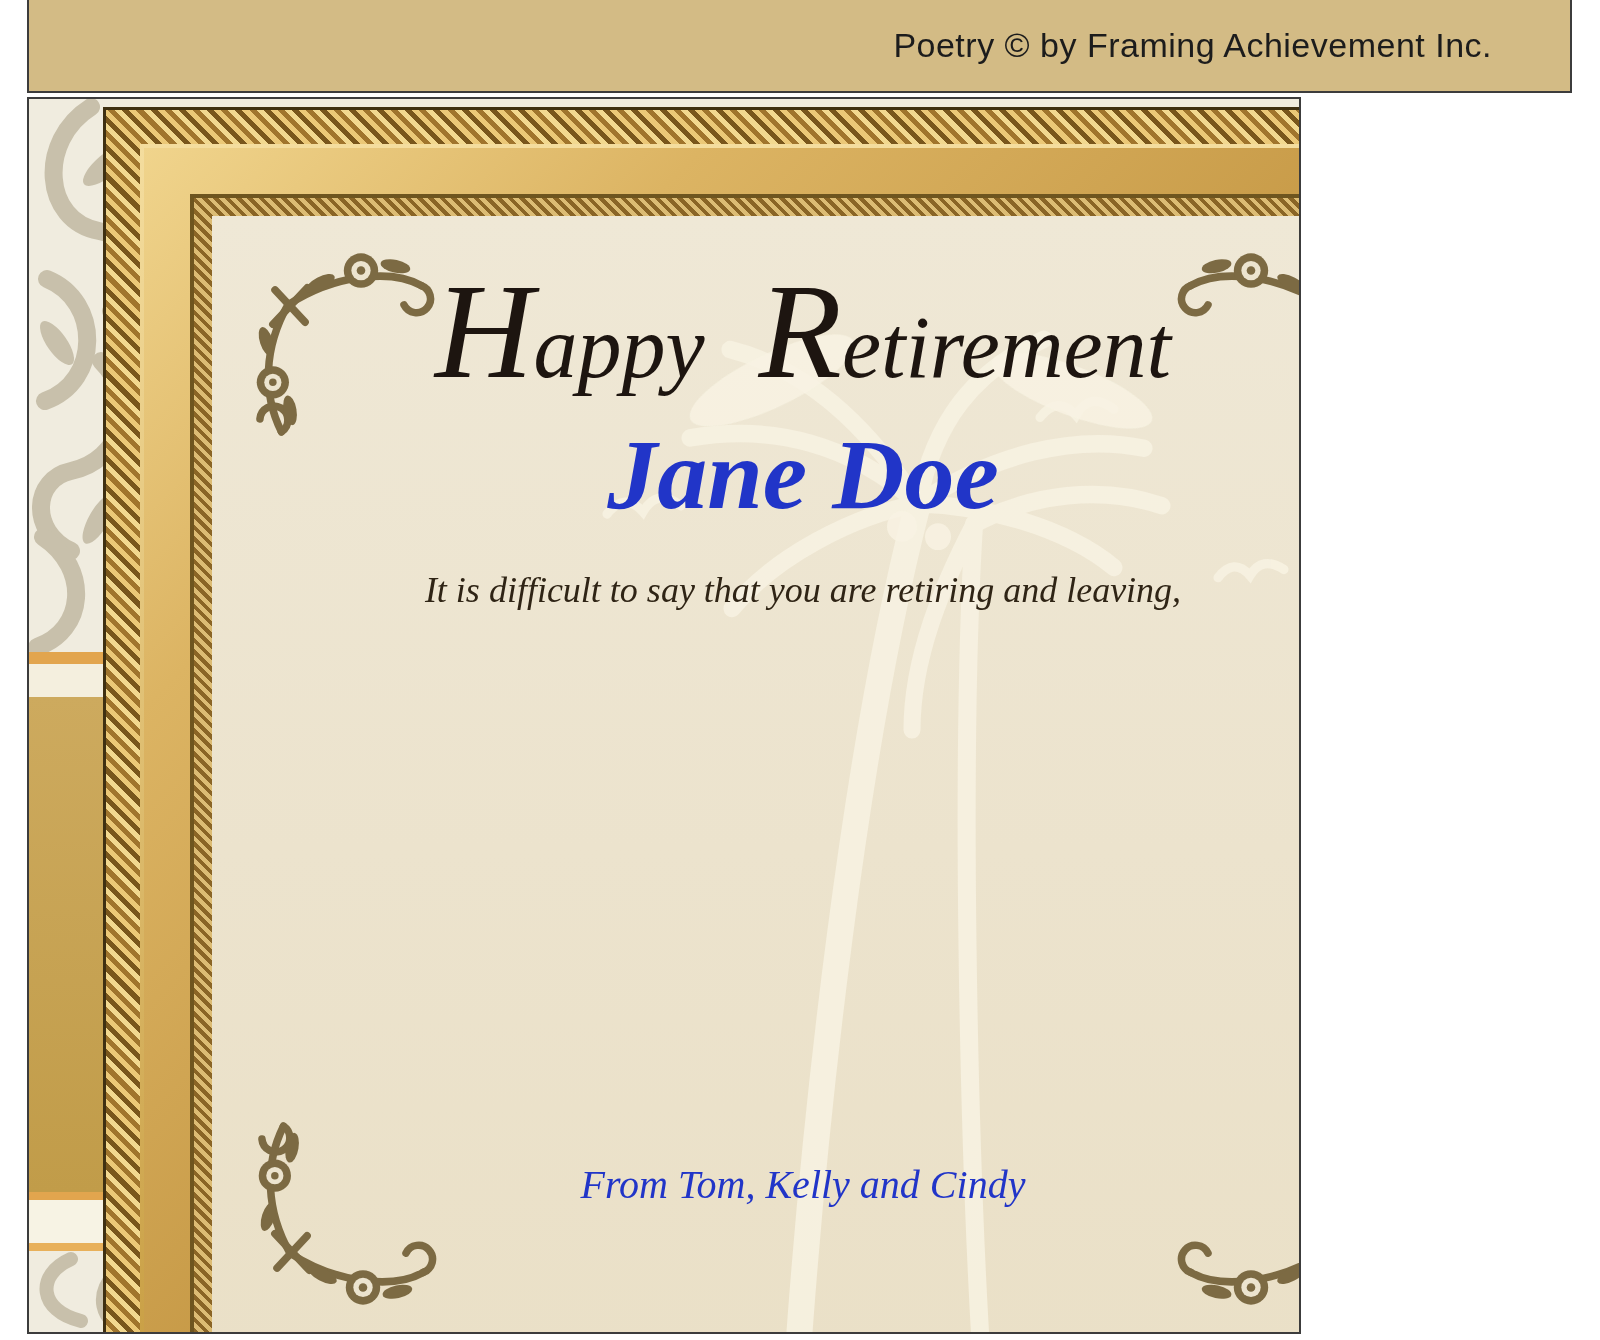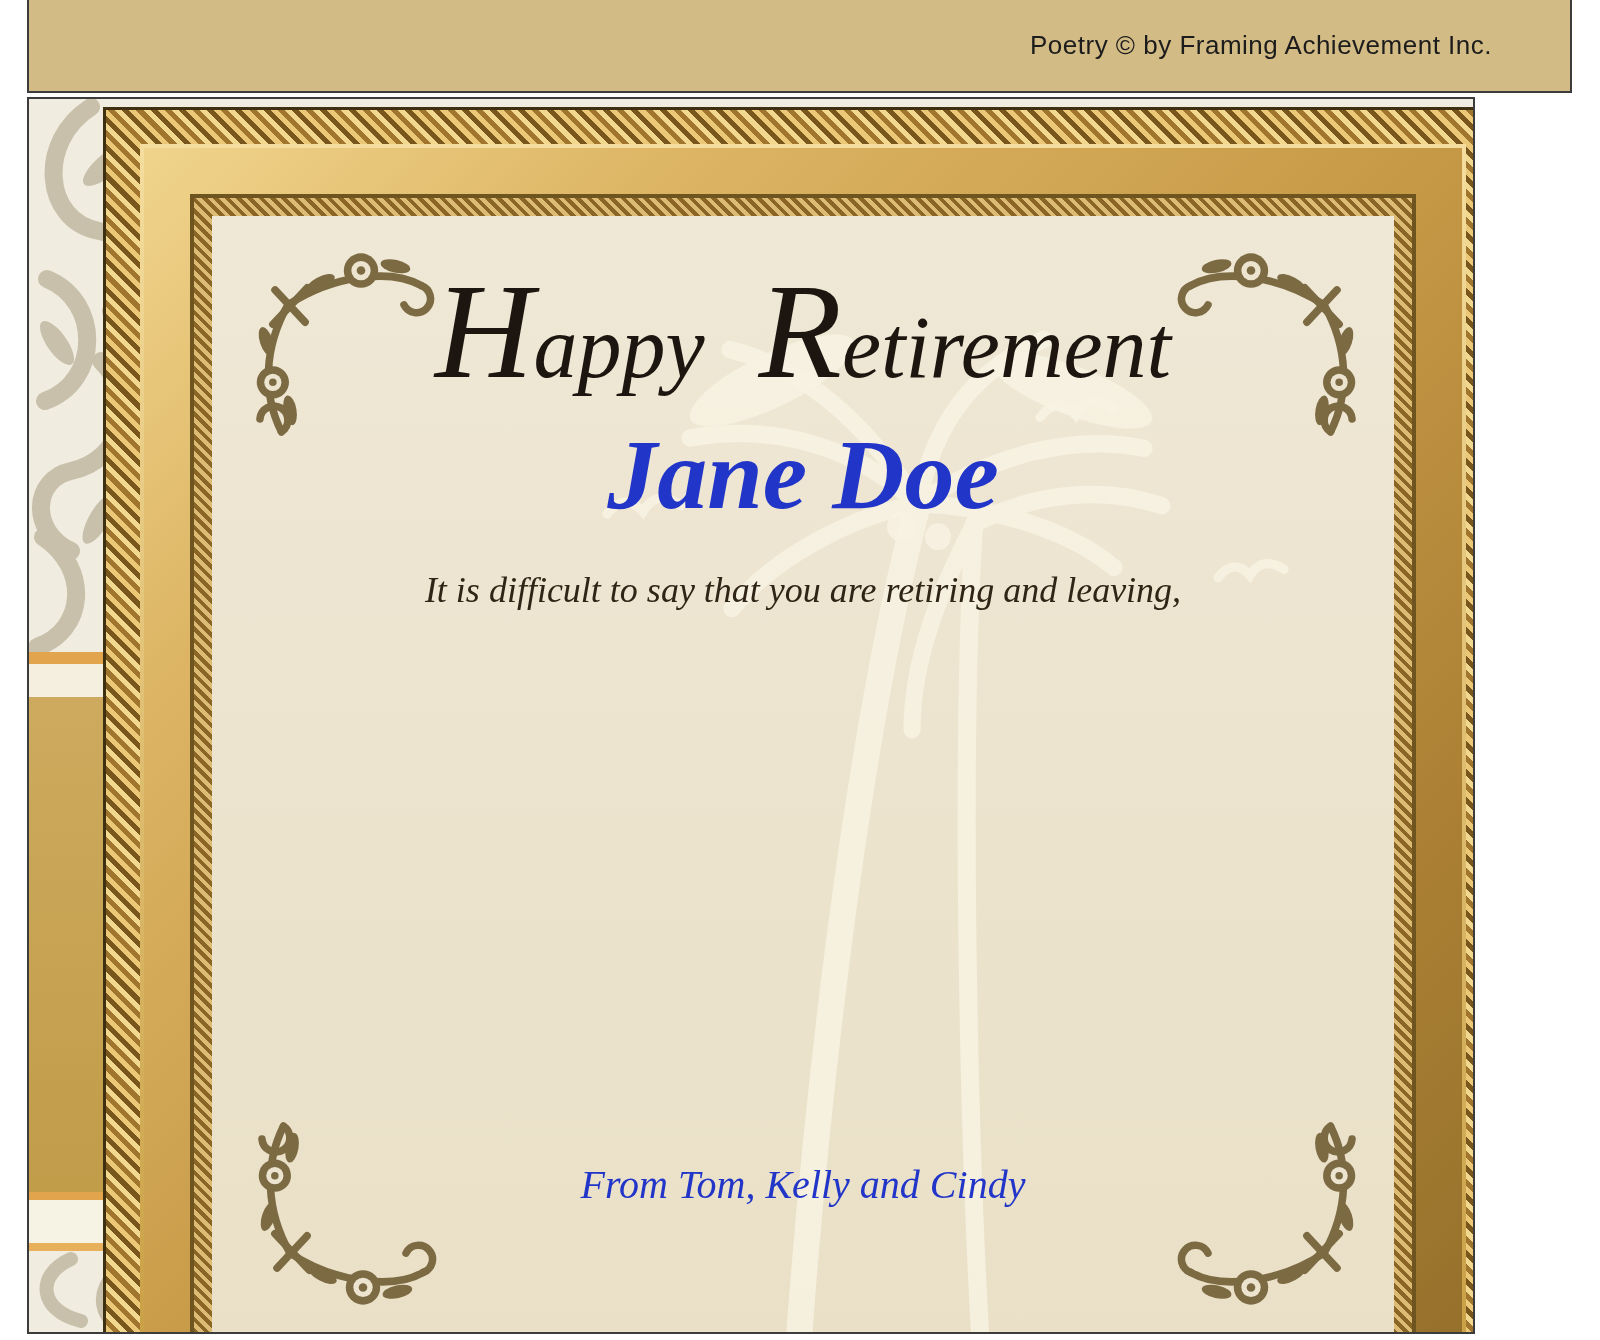--- a/index.html
+++ b/index.html
@@ -13,26 +13,26 @@
   
   .banner {
     position:absolute; left:27px; top:-3px;
     width:1545px; height:96px;
     background:#d3bb85;
     border:2px solid #3c3c3c;
     box-sizing:border-box;
     display:flex; align-items:center; justify-content:flex-end;
     padding-right:78px;
   }
-  .banner-text { font-size:26px; color:#1c1c1c; letter-spacing:0.5px; }
+  .banner-text { font-size:34px; color:#1c1c1c; letter-spacing:0.5px; }
 
   
   .photo {
     position:absolute; left:27px; top:97px;
-    width:1448px; height:1237px;
+    width:1274px; height:1237px;
     border:2px solid #3c3c3c; box-sizing:border-box;
     background:#bef264;
     overflow:hidden;
   }
   .band { position:absolute; left:0; width:100%; }
   .band-damask-top    { top:0;      height:553px; background:#f0ecdf; }
   .band-orange1       { top:553px;  height:12px;  background:#e2a54e; }
   .band-cream1        { top:565px;  height:33px;  background:#f4efde; }
   .band-gold          { top:598px;  height:495px; background:linear-gradient(180deg,#cdaa5e,#c19c49); }
   .band-orange2       { top:1093px; height:8px;   background:#e2a54e; }

